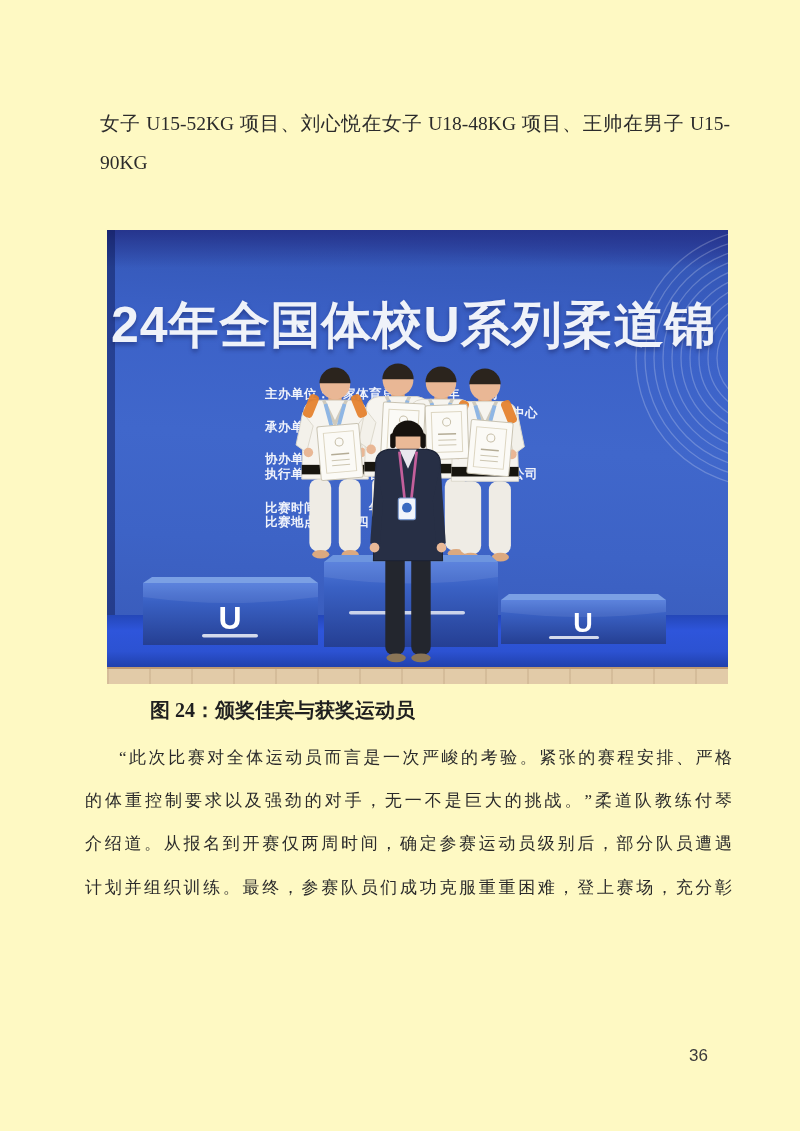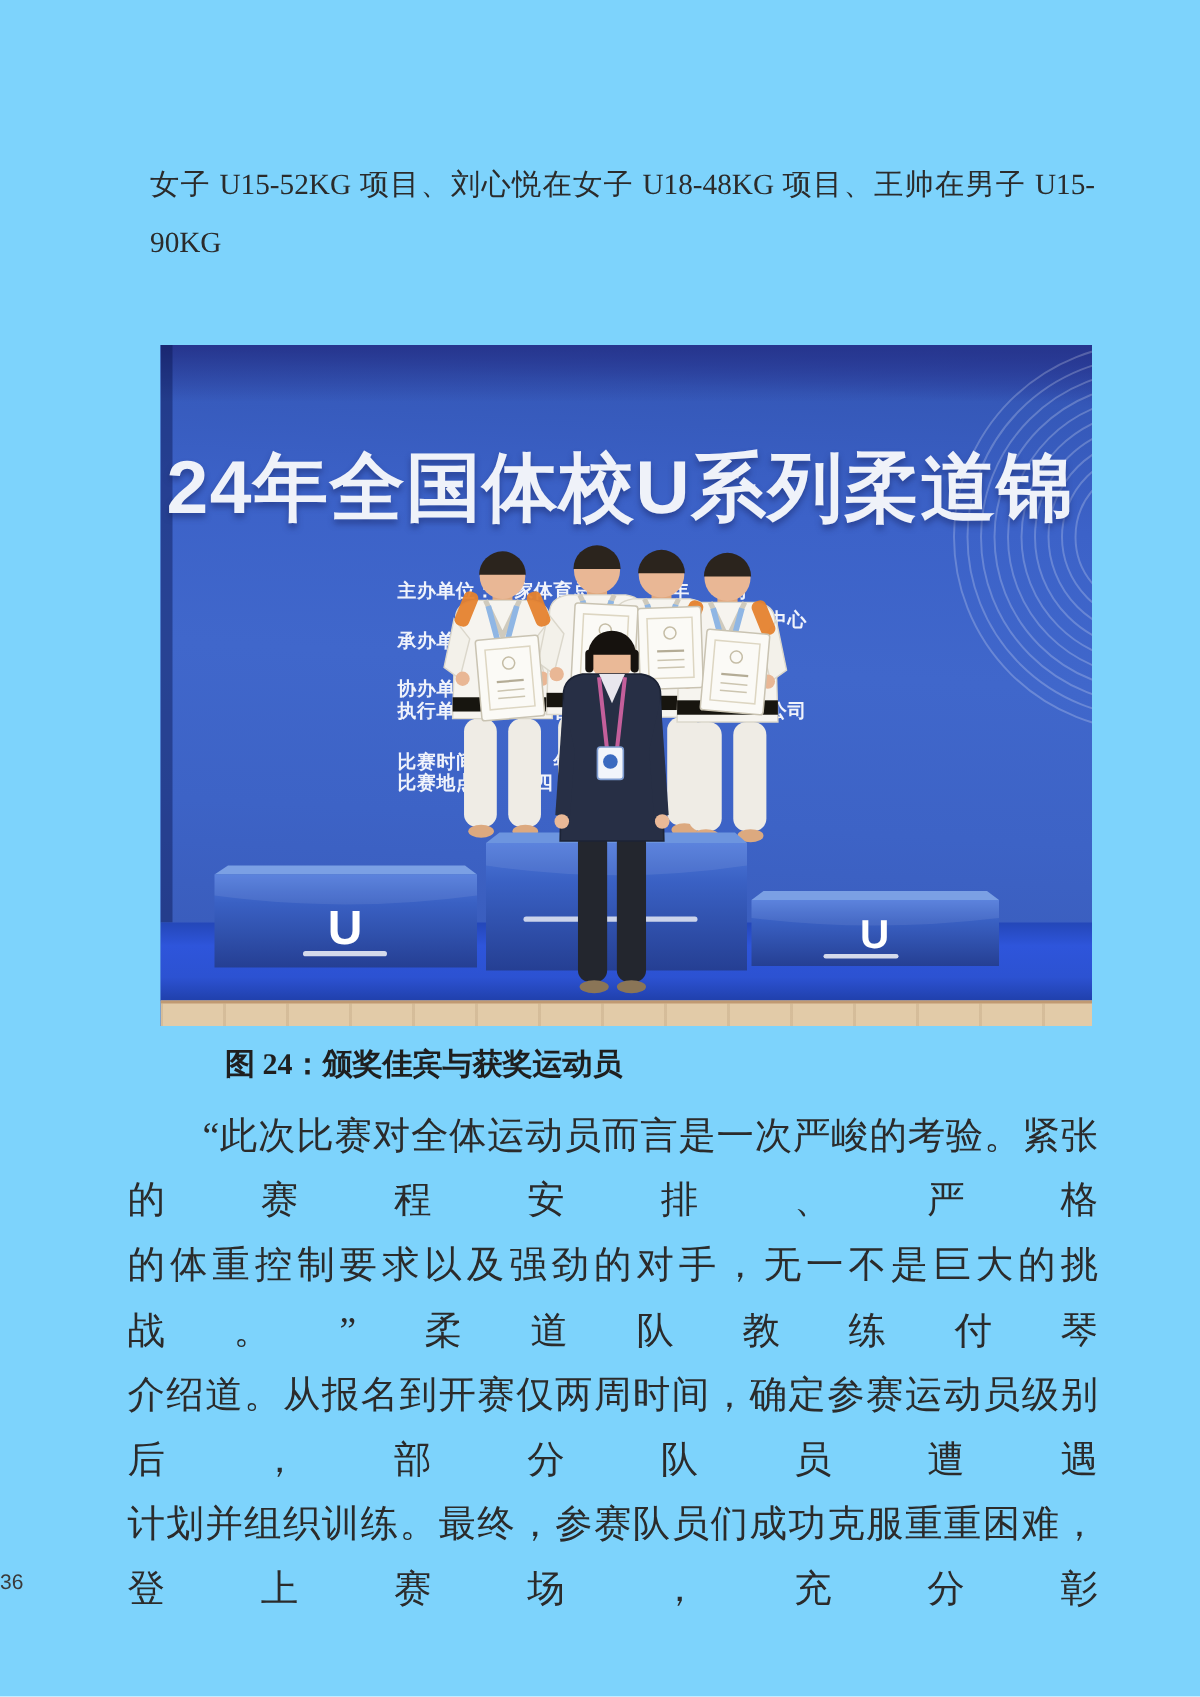--- a/index.html
+++ b/index.html
@@ -1,31 +1,31 @@
 <!DOCTYPE html>
 <html style="--backdrop-blue: #3b5fc6; --carpet-blue: #2e55db; --wood-floor: #e2cba8; --banner-text: #eff2f9; --podium-blue: #2f55b5;"><head>
 <meta charset="utf-8">
 <style>
   html,body{margin:0;padding:0;background:#ffffff;}
   .page{
-    position:relative;width:800px;height:1131px;background:#7dd3fc;overflow:hidden;
+    position:relative;width:800px;height:1131px;background:#fef9c3;overflow:hidden;
     font-family:"Liberation Serif","DejaVu Serif",serif;color:#2b2b2b;
   }
   
   .intro{position:absolute;left:100px;top:105px;width:630px;font-size:19.5px;line-height:38.5px;}
-  .bodytext{position:absolute;left:85px;top:736px;width:647px;font-size:25px;line-height:43.2px;}
+  .bodytext{position:absolute;left:85px;top:736px;width:647px;font-size:17px;line-height:43.2px;}
   .tline{white-space:nowrap;}
   .jline{white-space:normal;text-align:justify;text-align-last:justify;}
   .indent{text-indent:2.0em;}
   .caption{
     position:absolute;left:150px;top:697px;font-size:20px;font-weight:bold;line-height:26px;color:#1f1f1f;
   }
   .pagenum{
-    position:absolute;left:0;top:1046px;width:708px;text-align:left;
-    font-family:"Liberation Sans","DejaVu Sans",sans-serif;font-size:14px;color:#3a3a3a;
+    position:absolute;left:0;top:1046px;width:708px;text-align:right;
+    font-family:"Liberation Sans","DejaVu Sans",sans-serif;font-size:17px;color:#3a3a3a;
   }
   
   .photo{position:absolute;left:107px;top:230px;width:621px;height:454px;overflow:hidden;background:var(--backdrop-blue,#3b5fc6);}
   .photo .layer{position:absolute;left:0;right:0;}
   .wall{top:0;height:385px;background:linear-gradient(183deg,#2c3e9e 0%,#3558b8 10%,#3c62c8 30%,#4067cb 55%,#3d63c6 80%,#3a5dbd 100%);}
   .topband{top:0;height:38px;background:linear-gradient(#26358d,rgba(38,53,141,0));}
   .leftstrip{top:0;left:0;right:auto;width:8px;height:385px;background:rgba(12,22,80,0.45);}
   .carpet{top:385px;height:52px;background:linear-gradient(#2447b8 0%,#2e55db 30%,#2c52d2 70%,#2040ac 100%);}
   .wood{
     top:437px;height:17px;background:var(--wood-floor,#e2cba8);border-top:2px solid #c09a72;

